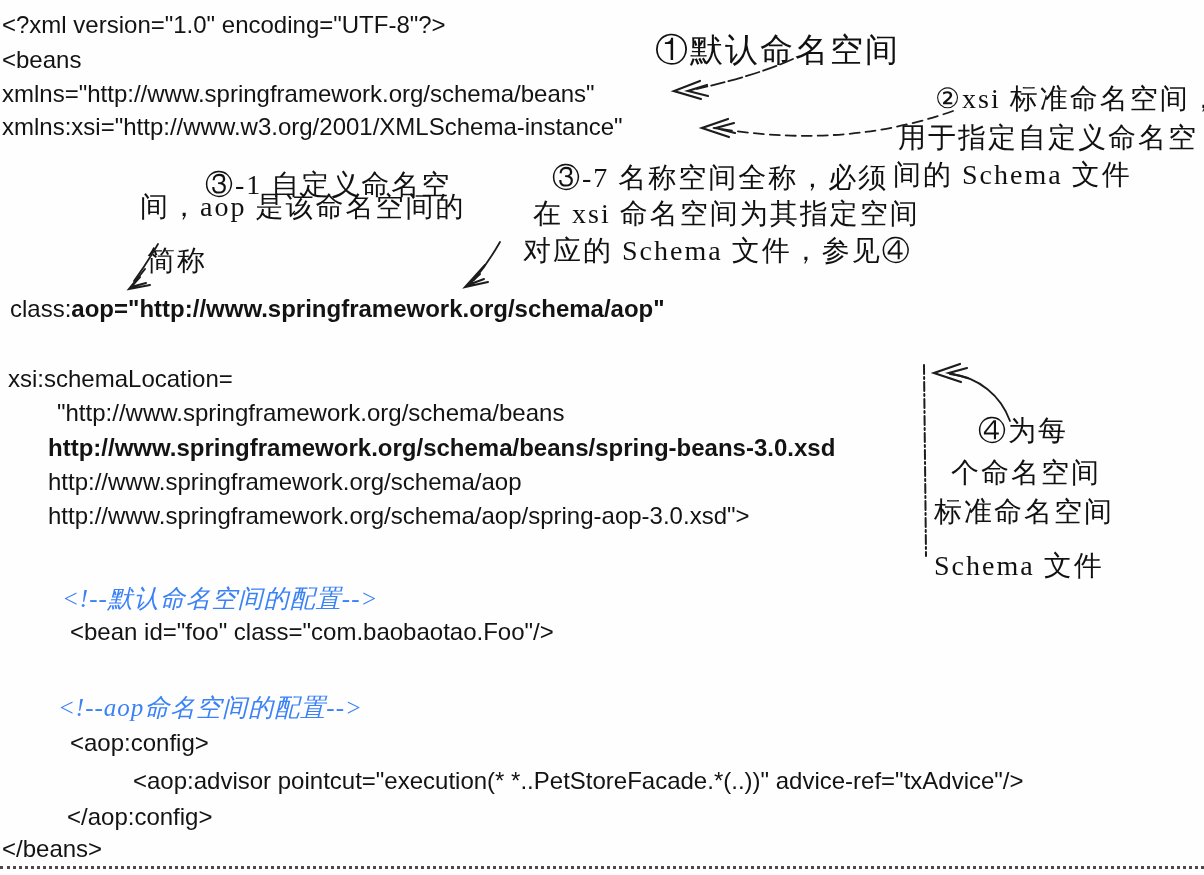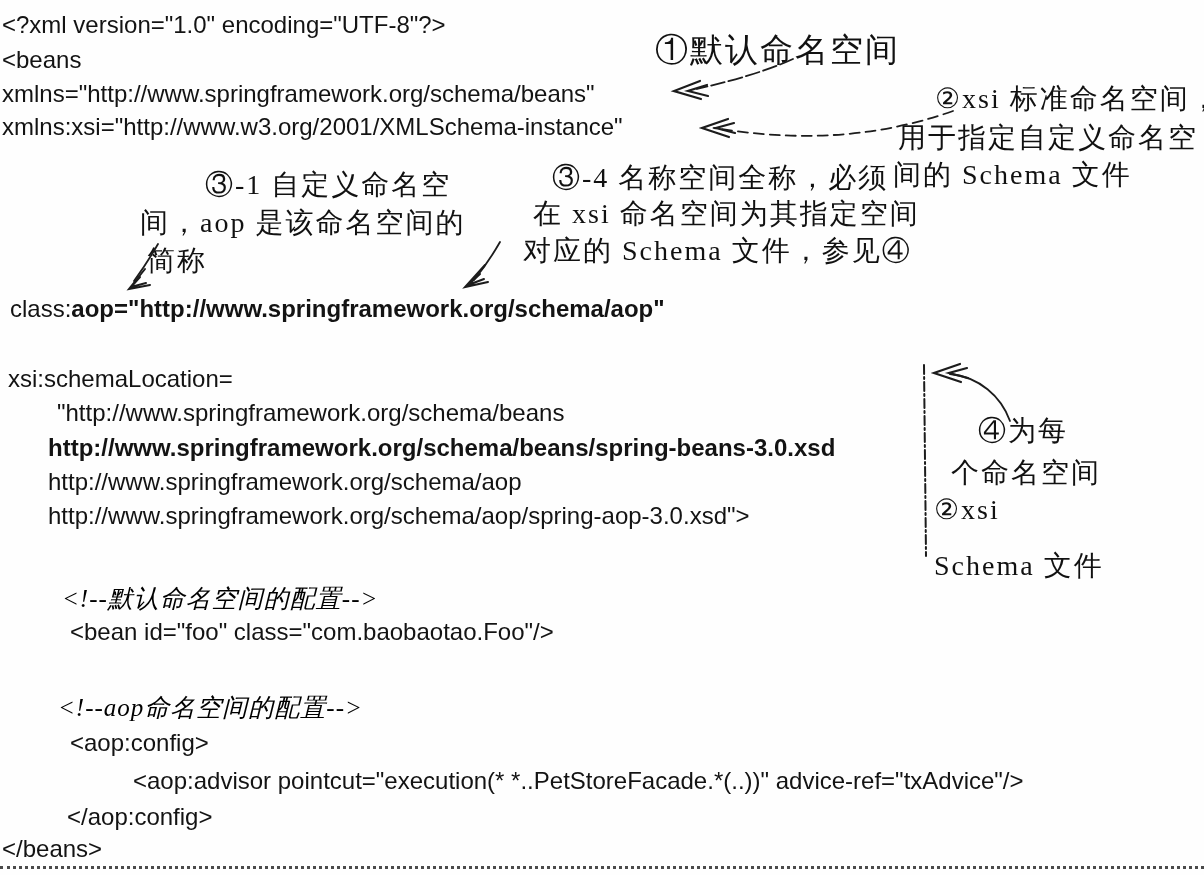--- a/index.html
+++ b/index.html
@@ -10,21 +10,21 @@
   }
   .code {
     position:absolute;
     font-family:"Liberation Sans","DejaVu Sans",sans-serif;
     font-size:24px; line-height:1.1; white-space:pre; color:#131313;
   }
   .code .b { font-weight:bold; }
   .comment {
     position:absolute;
     font-family:"Liberation Serif","DejaVu Serif",serif;
-    font-style:italic; font-size:25px; white-space:pre; color:#000000;
+    font-style:italic; font-size:25px; white-space:pre; color:#3b82f6;
     letter-spacing:1px;
   }
   .anno {
     position:absolute;
     font-family:"Liberation Serif","DejaVu Serif",serif;
     font-size:28px; white-space:pre; color:#111;
     letter-spacing:2px;
   }
   .arrows { position:absolute; left:0; top:0; width:1204px; height:875px; pointer-events:none; }
   .bottom-rule {
@@ -59,30 +59,30 @@
   <div class="code" style="left:67px;  top:804px;text-align:right;">&lt;/aop:config&gt;</div>
   <div class="code" style="left:2px;   top:836px;">&lt;/beans&gt;</div>
 
   <div class="anno" style="left:655px; top:28px; font-size:33px;">①默认命名空间</div>
 
   <div class="anno" style="left:935px; top:80px;">②xsi 标准命名空间，</div>
   <div class="anno" style="left:898px; top:119px;">用于指定自定义命名空</div>
   <div class="anno" style="left:893px; top:156px;">间的 Schema 文件</div>
 
   <div class="anno" style="left:205px; top:166px;">③-1 自定义命名空</div>
-  <div class="anno" style="left:140px; top:204px;text-align:right;">间，aop 是该命名空间的</div>
+  <div class="anno" style="left:140px; top:188px;text-align:right;">间，aop 是该命名空间的</div>
   <div class="anno" style="left:147px; top:242px;">简称</div>
 
-  <div class="anno" style="left:552px; top:159px;">③-4 名称空间全称，必须</div>
+  <div class="anno" style="left:552px; top:159px;">③-7 名称空间全称，必须</div>
   <div class="anno" style="left:533px; top:195px;">在 xsi 命名空间为其指定空间</div>
   <div class="anno" style="left:523px; top:232px;">对应的 Schema 文件，参见④</div>
 
   <div class="anno" style="left:978px; top:412px;">④为每</div>
   <div class="anno" style="left:932px; top:454px;margin-left:19px;">个命名空间</div>
-  <div class="anno" style="left:934px; top:493px;">②xsi</div>
+  <div class="anno" style="left:934px; top:493px;">标准命名空间</div>
   <div class="anno" style="left:934px; top:531px;margin-top:16px;">Schema 文件</div>
 
   <svg class="arrows" viewBox="0 0 1204 875">
     <g stroke="#1c1c1c" stroke-width="1.8" fill="none" stroke-linecap="round">
 
       <path d="M793 59 C 760 74 722 83 697 89" stroke-dasharray="14 4"></path>
       <path d="M700 81 L674 91 L701 99 M707 85 L688 91 L708 96" stroke-width="2.2"></path>
 
       <path d="M953 111 C 868 141 788 140 714 128" stroke-dasharray="10 6"></path>
       <path d="M728 119 L702 128 L729 137 M734 123 L716 128 L735 133" stroke-width="2.2"></path>

